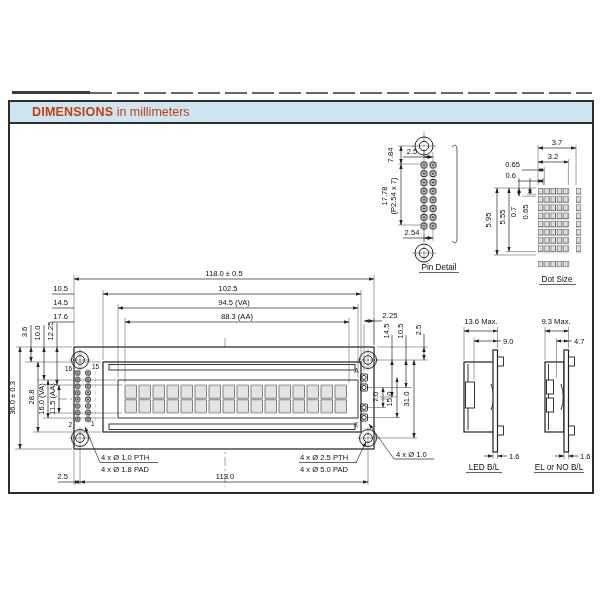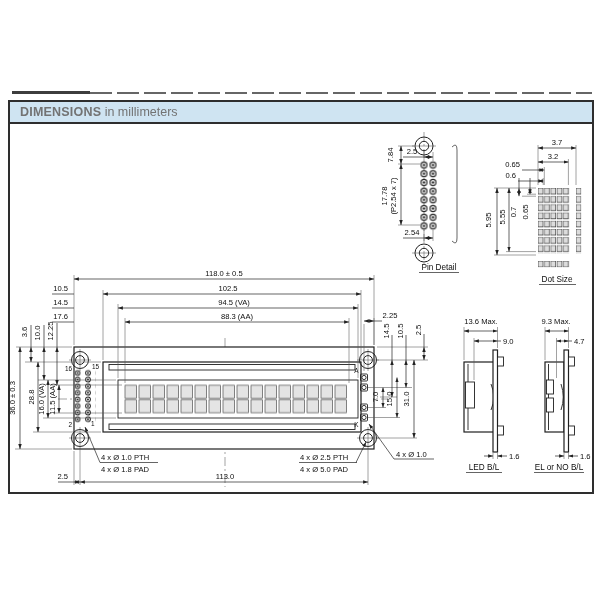--- a/index.html
+++ b/index.html
@@ -4,21 +4,21 @@
 <style>
   html,body{margin:0;padding:0;background:#fff;}
   .canvas{position:relative;width:600px;height:600px;background:#ffffff;overflow:hidden;
           font-family:"Liberation Sans",sans-serif;}
   .torn-a{position:absolute;left:12px;top:91px;width:78px;height:3px;background:#3d3d3d;}
   .torn-b{position:absolute;left:90px;top:92px;width:502px;height:2px;
           background:repeating-linear-gradient(90deg,#666 0 22px,transparent 22px 27px);}
   .frame{position:absolute;left:8px;top:100px;width:582px;height:390px;border:2px solid #2e2e2e;background:#fff;}
   .hdr{position:absolute;left:0;top:0;width:100%;height:22px;background:#cfe4f2;
        border-bottom:2px solid #2e2e2e;box-sizing:border-box;line-height:21px;
-       font-size:12.5px;color:#737373;padding-left:10px;}
+       font-size:12.5px;color:#c2410c;padding-left:22px;}
   .hdr b{letter-spacing:.2px;}
   svg{position:absolute;left:0;top:0;}
   .ol{stroke:#1f1f1f;stroke-width:1.2;fill:#fff;}
   .olt{stroke:#1f1f1f;stroke-width:.9;fill:#fff;}
   .dim{stroke:#222;stroke-width:.7;fill:none;}
   .ext{stroke:#555;stroke-width:.55;fill:none;}
   .cl{stroke:#666;stroke-width:.6;fill:none;stroke-dasharray:9 3 2 3;}
   .lens{stroke:#1f1f1f;stroke-width:.9;fill:none;}
   text{fill:#0d0d0d;font-family:"Liberation Sans",sans-serif;}
   .t{font-size:7.6px;}

